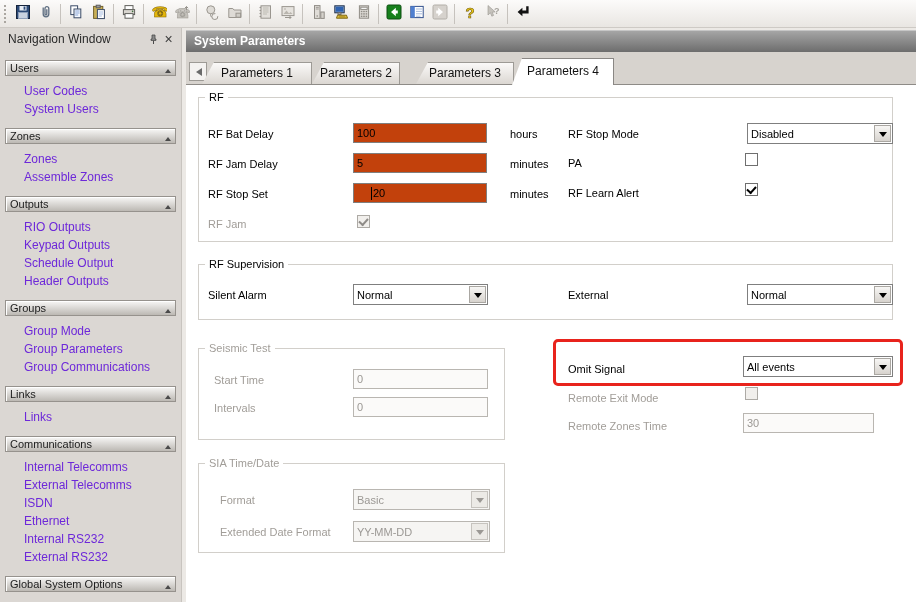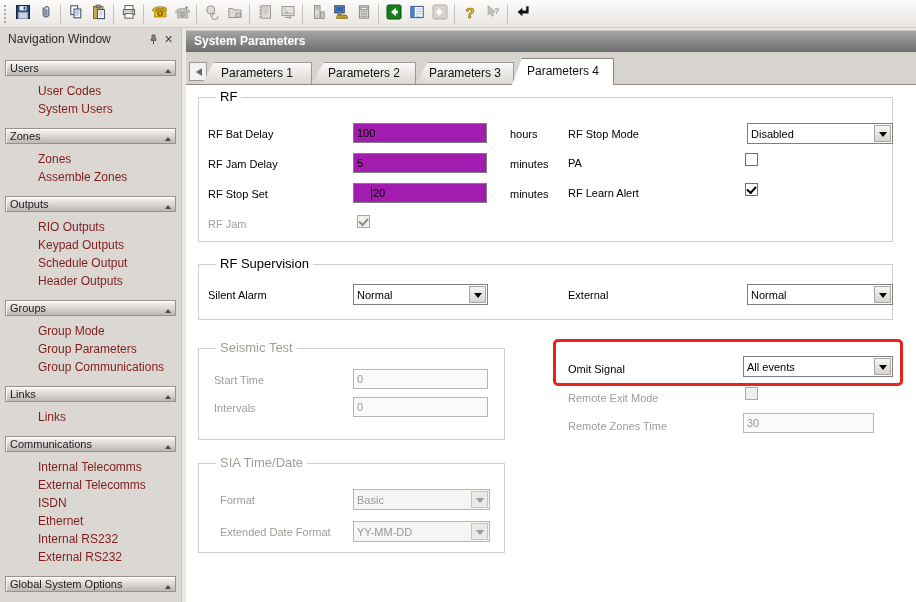--- a/index.html
+++ b/index.html
@@ -31,21 +31,21 @@
   .x-icon::before{ content:"×"; font-size:14px; line-height:13px; }
   .nav-head{
     height:16px; margin:10px 5px 0 5px; position:relative;
     background:linear-gradient(#f8f7f6,#bcb8b3);
     border:1px solid #96928d;
     box-shadow:inset 1px 1px 0 #fff;
     font-size:11px; color:#1c1c1c; display:flex; align-items:center; padding-left:4px;
   }
   .nav-head .up{ position:absolute; right:4px; top:5px; width:0; height:0; border:3px solid transparent; border-bottom:4px solid #4a4a4a; }
   .nav-head + .nav-item{ margin-top:6px; }
-  .nav-item{ height:18px; line-height:18px; padding-left:38px; font-size:12px; color:#7f1d1d; white-space:nowrap; cursor:pointer; }
+  .nav-item{ height:18px; line-height:18px; padding-left:24px; font-size:12px; color:#6d28d9; white-space:nowrap; cursor:pointer; }
   .nav-item.active{ color:#c00000; font-weight:bold; padding-left:24px; }
   
   .main{ position:absolute; left:186px; top:28px; right:0; bottom:0; }
   .main-title{
     margin-top:2px; height:22px; padding-left:8px;
     background:linear-gradient(#a8a8a8,#6d6d6d);
     box-shadow:inset 0 1px 0 #c6c6c6;
     color:#fff; font-size:12px; font-weight:bold; line-height:22px;
   }
   .tabstrip{ position:relative; height:32px; background:#d7d3ce; }
@@ -63,26 +63,26 @@
     font-size:12px; text-align:center; color:#111; cursor:pointer;
   }
   .tab.active{
     height:27px; line-height:26px; bottom:-1px; z-index:3; background:#fff;
     clip-path:polygon(10px 0,100% 0,100% 100%,0 100%);
     box-shadow:inset 0 1px 0 #8a8784, inset -1px 0 0 #8a8784;
   }
   .page{ position:absolute; left:0; right:0; top:56px; bottom:0; background:#fff; border-top:1px solid #8e8b87; }
   
   .group{ position:absolute; border:1px solid #d2cfca; }
-  .group .lg{ position:absolute; top:-8px; left:17px; background:#fff; padding:0 4px; font-size:13px; line-height:14px; color:#000; white-space:nowrap; }
+  .group .lg{ position:absolute; top:-8px; left:6px; background:#fff; padding:0 4px; font-size:11px; line-height:14px; color:#000; white-space:nowrap; }
   .group.dis .lg{ color:#a19d98; }
   .lbl{ position:absolute; font-size:11px; line-height:14px; color:#000; white-space:nowrap; }
   .lbl.dis{ color:#a19d98; }
   .field{
-    position:absolute; height:20px; border:1px solid #7f7f7f; background:#a21caf;
+    position:absolute; height:20px; border:1px solid #7f7f7f; background:#c2410c;
     font-family:"Liberation Sans",sans-serif; font-size:11px; padding:2px 3px; color:#000;
   }
   .field.dis{ border-color:#b9b6b1; color:#9b9894; background:#fbfaf9; }
   .caret{ position:absolute; width:1px; height:13px; background:#000; }
   .combo{ position:absolute; height:21px; background:#fff; border:1px solid #7f7f7f; display:flex; align-items:center; }
   .combo .ctext{ flex:1; padding-left:3px; font-size:11px; color:#000; white-space:nowrap; overflow:hidden; }
   .combo .cbtn{
     width:17px; align-self:stretch; margin:1px;
     background:linear-gradient(#f7f6f4,#d7d3ce);
     border:1px solid #aaa7a2;
@@ -334,21 +334,21 @@
 </div>
 
 <div class="main">
   <div class="main-title">System Parameters</div>
 
   <div class="tabstrip">
     <span class="tabscroll">
         <span class="tri-left"></span>
       </span>
     <div class="tab" style="left:16px;width:110px">Parameters 1</div>
-    <div class="tab" style="left:126px;width:104px">Parameters 2</div>
+    <div class="tab" style="left:126px;width:88px">Parameters 2</div>
     <div class="tab" style="left:230px;width:98px">Parameters 3</div>
     <div class="tab active" style="left:326px;width:102px">Parameters 4</div>
   </div>
 
   <div class="page">
 
     <div class="group" style="left:12px;top:12px;width:695px;height:145px">
       <span class="lg">RF</span>
     </div>
     <span class="lbl" style="left:22px;top:42px">RF Bat Delay</span>

